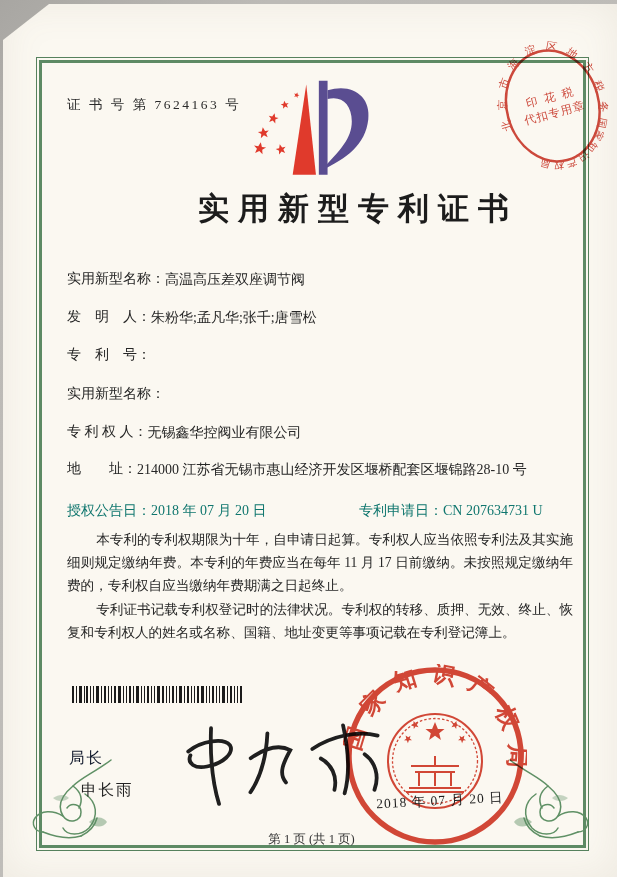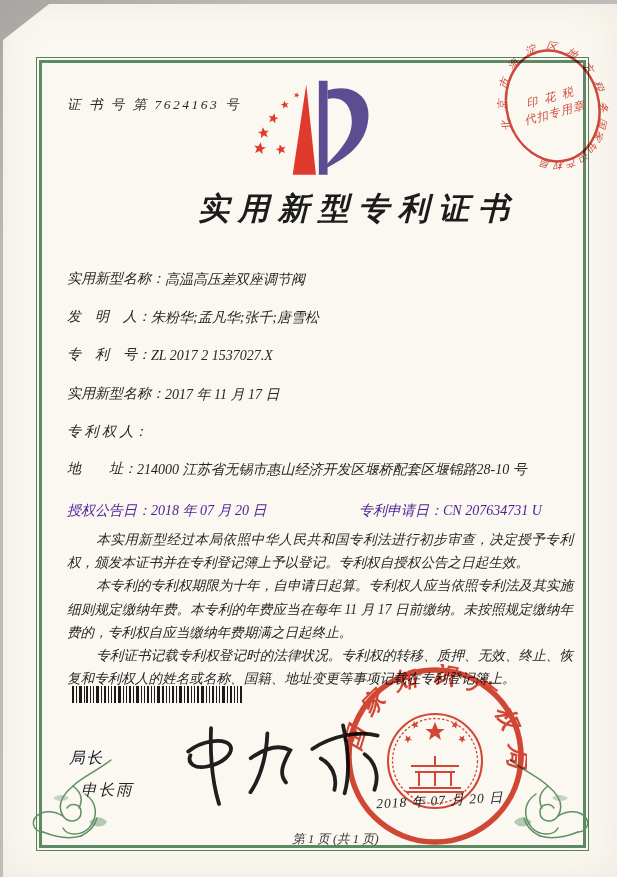--- a/index.html
+++ b/index.html
@@ -6,21 +6,20 @@
   body{
     width:617px;height:877px;overflow:hidden;position:relative;
     background:linear-gradient(135deg,#a8a6a2 0%,#bcbab6 18%,#c2c0bc 100%);
     font-family:"Liberation Serif","DejaVu Serif",serif;
   }
   .paper{
     position:absolute;left:3px;top:4px;right:0;bottom:0;
     background:#fbf8f1;
     clip-path:polygon(0 36px,46px 0,100% 0,100% 100%,0 100%);
     box-shadow:inset 0 0 40px rgba(120,110,90,.10);
-    font-style:italic;
   }
   .frame{
     position:absolute;left:33px;top:53px;width:551px;height:792px;
     border:1.5px solid #56815d;
   }
   .frame::after{
     content:"";position:absolute;inset:2px;border:3px solid #5d8a64;
   }
   .cert-no{
     position:absolute;left:64px;top:92px;
@@ -28,37 +27,37 @@
   }
   .logo{position:absolute;left:248px;top:76px;}
   .title{
     position:absolute;left:0;top:184px;width:100%;text-align:center;
     font-size:31px;font-weight:700;letter-spacing:9px;color:#1c1c1c;padding-left:48px;
   }
   .row{position:absolute;left:64px;right:40px;display:flex;font-size:14px;color:#262626;}
   .row .lbl{white-space:pre;flex:0 0 auto;}
   .row .val{white-space:pre-wrap;max-width:400px;line-height:19px;text-align:center;}
   .r1{top:266px}.r2{top:304px}.r3{top:342px}.r4{top:381px}.r5{top:419px}.r6{top:456px}
-  .grant{position:absolute;left:64px;top:498px;right:40px;font-size:14px;color:#4c1d95;display:flex;align-items:center;}
+  .grant{position:absolute;left:64px;top:498px;right:40px;font-size:14px;color:#0f766e;display:flex;align-items:center;}
   .grant .gleft{white-space:pre;}
   .grant .gright{white-space:pre;position:absolute;left:292px;}
   .paras{position:absolute;left:64px;right:44px;top:524px;color:#262626;}
   .paras p{margin:0;text-indent:2.15em;font-size:13.6px;line-height:23.2px;text-align:justify;}
   .barcode{position:absolute;left:69px;top:682px;}
   .director-title{position:absolute;left:66px;top:744px;font-size:15.5px;letter-spacing:2px;color:#0f172a;}
   .director-name{position:absolute;left:66px;top:776px;font-size:15.5px;letter-spacing:2px;color:#222;margin-left:12px;}
   .signature{position:absolute;left:170px;top:712px;transform:rotate(-3deg);}
   .seal{position:absolute;left:340px;top:660px;mix-blend-mode:multiply;opacity:.93;}
   .seal-date{
     position:absolute;left:352px;top:788px;width:170px;text-align:center;z-index:5;
     font-size:13.5px;letter-spacing:1px;color:#1d1d1d;transform:rotate(-3deg);white-space:pre;
   }
   .footer{
     position:absolute;left:33px;top:827px;width:551px;text-align:center;
-    font-size:12.5px;color:#333;white-space:pre;padding-left:24px;
+    font-size:12.5px;color:#333;white-space:pre;
   }
   .tax-stamp{
     position:absolute;left:474px;top:24px;transform:rotate(-15deg);
     mix-blend-mode:multiply;opacity:.92;
   }
   .orn{position:absolute;}
   .orn-left{left:20px;top:748px;}
   .orn-right{left:500px;top:748px;transform:scaleX(-1);}
 </style>
 </head>
@@ -117,41 +116,39 @@
   <div class="row r1">
     <span class="lbl">实用新型名称：</span>
     <span class="val">高温高压差双座调节阀</span>
   </div>
   <div class="row r2">
     <span class="lbl">发　明　人：</span>
     <span class="val">朱粉华;孟凡华;张千;唐雪松</span>
   </div>
   <div class="row r3">
     <span class="lbl">专　利　号：</span>
-    <span class="val">ZL 2017 2 1537027.X</span>
   </div>
   <div class="row r4">
     <span class="lbl">实用新型名称：</span>
-    <span class="val">2017 年 11 月 17 日</span>
   </div>
   <div class="row r5">
     <span class="lbl">专 利 权 人：</span>
+    <span class="val">无锡鑫华控阀业有限公司</span>
   </div>
   <div class="row r6">
     <span class="lbl">地　　址：</span>
     <span class="val">214000 江苏省无锡市惠山经济开发区堰桥配套区堰锦路28-10 号</span>
   </div>
 
   <div class="grant">
     <span class="gleft"><span>授权公告日：</span><span>2018 年 07 月 20 日</span></span>
     <span class="gright"><span>专利申请日：</span><span>CN 207634731 U</span></span>
   </div>
 
   <div class="paras">
-    <p>本实用新型经过本局依照中华人民共和国专利法进行初步审查，决定授予专利权，颁发本证书并在专利登记簿上予以登记。专利权自授权公告之日起生效。</p>
     <p>本专利的专利权期限为十年，自申请日起算。专利权人应当依照专利法及其实施细则规定缴纳年费。本专利的年费应当在每年 11 月 17 日前缴纳。未按照规定缴纳年费的，专利权自应当缴纳年费期满之日起终止。</p>
     <p>专利证书记载专利权登记时的法律状况。专利权的转移、质押、无效、终止、恢复和专利权人的姓名或名称、国籍、地址变更等事项记载在专利登记簿上。</p>
   </div>
 
   <svg class="barcode" width="172" height="17" viewBox="0 0 172 17" shape-rendering="crispEdges">
     <g fill="#1b1b1b">
       <rect x="0" width="2" height="17"></rect>
         <rect x="4" width="1" height="17"></rect>
         <rect x="7" width="3" height="17"></rect>
       <rect x="12" width="1" height="17"></rect>

